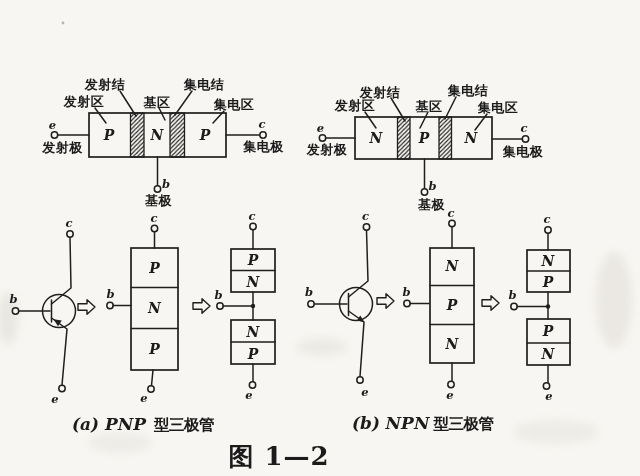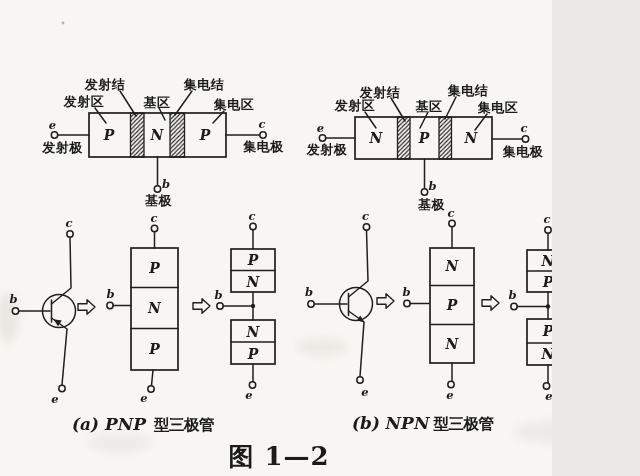--- a/index.html
+++ b/index.html
@@ -1,16 +1,16 @@
 <!DOCTYPE html>
 <html><head>
 <meta charset="utf-8">
 <style>
   html,body{margin:0;padding:0;background:#e9e8e4;}
-  #page{position:relative;width:552px;height:476px;background:#be185d;overflow:hidden;
+  #page{position:relative;width:640px;height:476px;background:#be185d;overflow:hidden;
         font-family:"DejaVu Sans","Liberation Sans",sans-serif;}
   svg{position:absolute;left:0;top:0;}
   text{fill:#1b1b1b;text-anchor:middle;}
   .ink{stroke:#1f1f1f;fill:none;stroke-width:1.5;stroke-linecap:round;}
   .thick{stroke-width:1.7;}
   .node{fill:#f7f6f2;stroke:#1f1f1f;stroke-width:1.5;}
   .dot{fill:#1f1f1f;stroke:none;}
   .blockarrow{fill:#f7f6f2;stroke:#1f1f1f;stroke-width:1.4;stroke-linejoin:round;}
   .cjk{font:700 13px "DejaVu Sans","Liberation Sans",sans-serif;letter-spacing:0.5px;}
   .term{font:italic 700 11.5px "DejaVu Serif","Liberation Serif",serif;}

